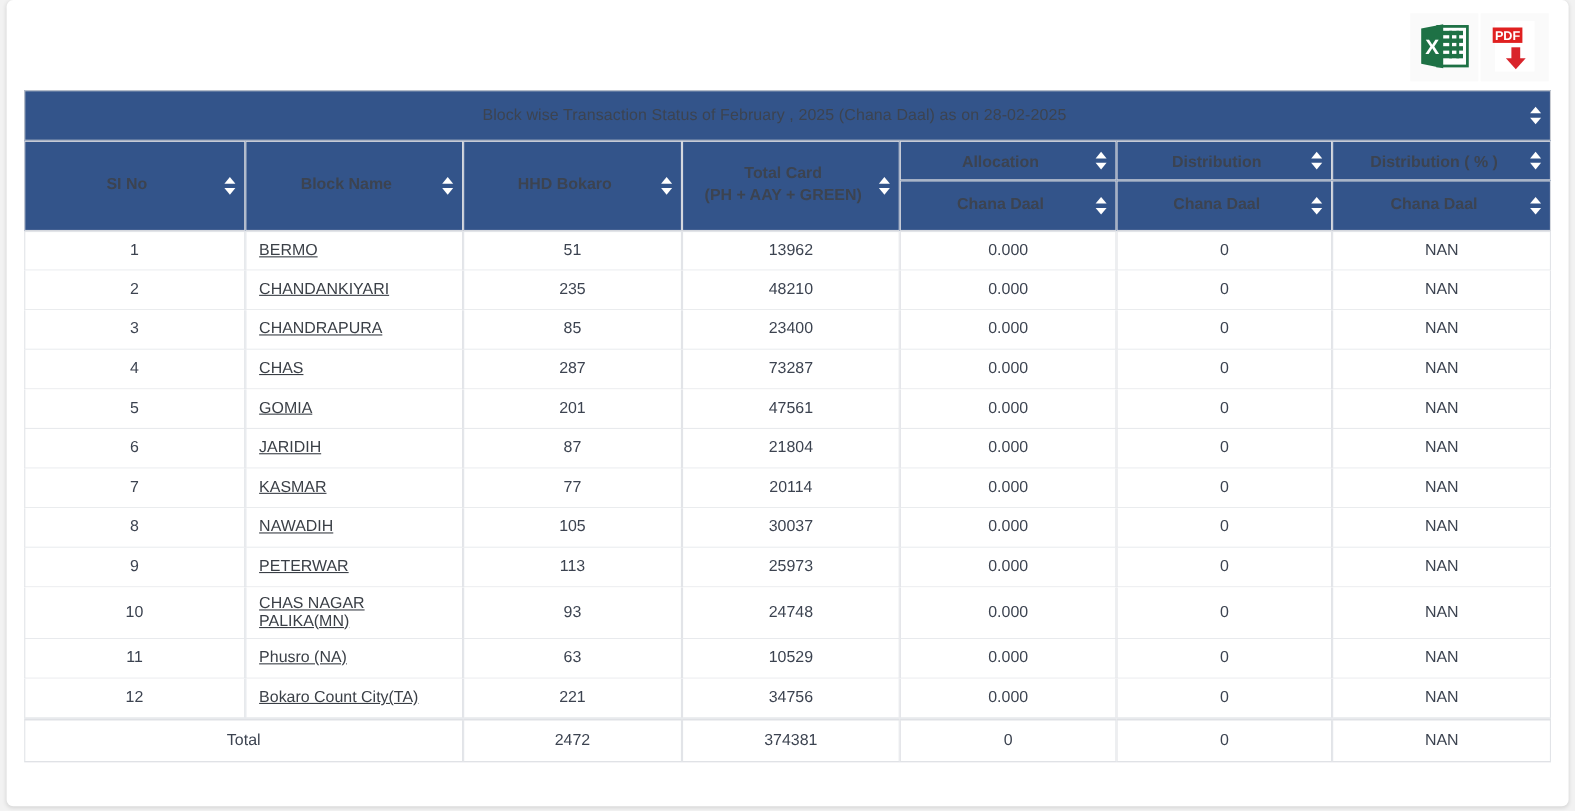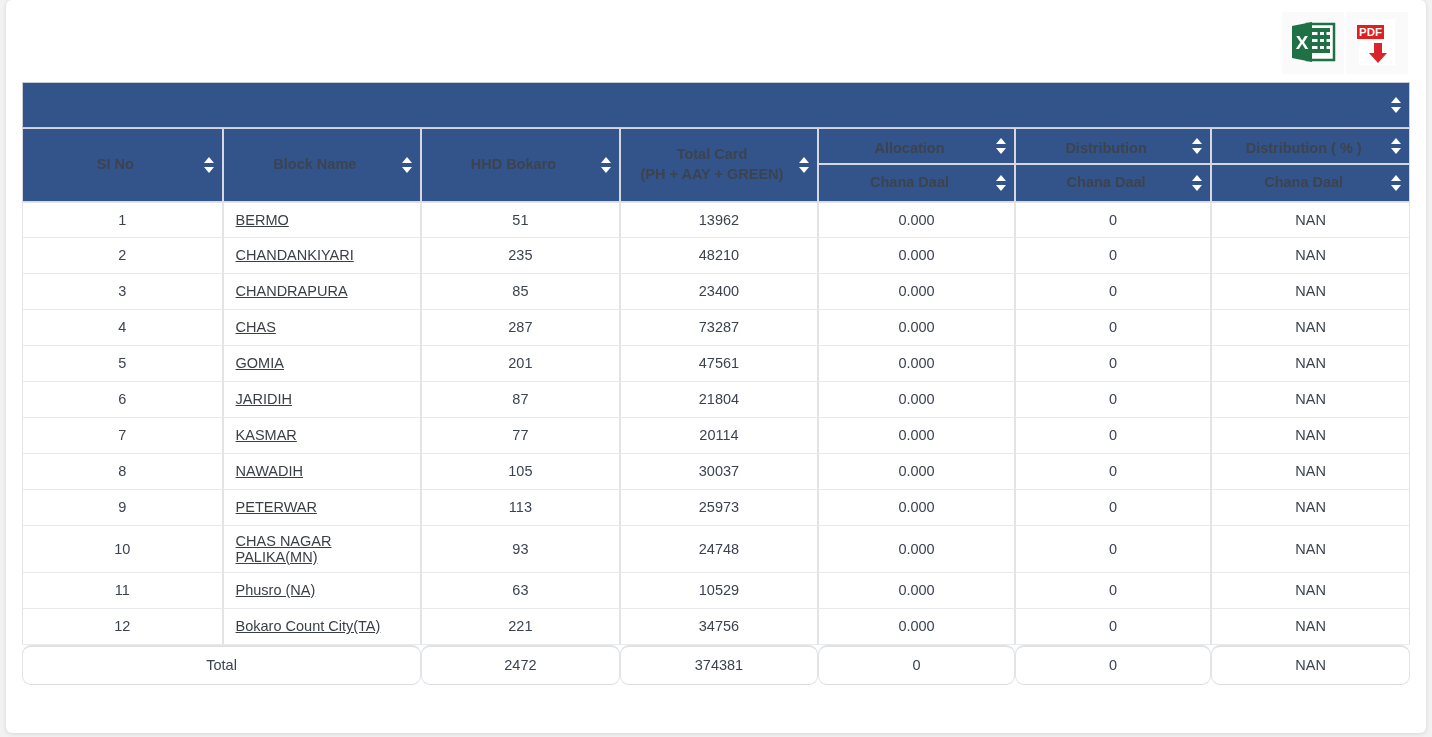--- a/index.html
+++ b/index.html
@@ -80,21 +80,21 @@
     padding: 6px 22px 6px 8px;
     border: 1px solid #d5d8de;
     position: relative;
     line-height: 1.35;
   }
   .hdr th.grp {
     height: 30px;
     padding-top: 10px; padding-bottom: 4px;
   }
   .hdr th.sub {
-    height: 38px;
+    height: 46px;
   }
   .hdr th.tall { height: 68px; }
 
   
   .sorter {
     position: absolute;
     right: 7px;
     top: 50%;
     transform: translateY(-50%);
     width: 11px; height: 16px;
@@ -137,21 +137,20 @@
   td.blockname a {
     color: #3a3f46;
     text-decoration: underline;
     cursor: pointer;
   }
   tr.total-row td {
     border-top: 2px solid #dfe1e5;
     border-bottom: 1px solid #d9dbe0;
     height: 40px;
     font-size: 14.5px;
-    border-radius: 9px;
   }
   .col-sl   { width: 200px; }
   .col-bn   { width: 198px; }
   .col-hhd  { width: 198px; }
   .col-tc   { width: 198px; }
   .col-alloc{ width: 196px; }
   .col-dist { width: 196px; }
   .col-pct  { width: 198px; }
 </style>
 </head>
@@ -199,20 +198,21 @@
           <col class="col-bn">
           <col class="col-hhd">
           <col class="col-tc">
         <col class="col-alloc">
           <col class="col-dist">
           <col class="col-pct">
       </colgroup>
       <thead>
         <tr class="title-row">
           <th colspan="7">
+            <span>Block wise Transaction Status of February , 2025 (Chana Daal) as on 28-02-2025</span>
             <span class="sorter">
                 <i class="up"></i>
                 <i class="dn"></i>
               </span>
           </th>
         </tr>
         <tr class="hdr">
           <th class="tall" rowspan="2">
             <span>SI No</span>
             <span class="sorter">

